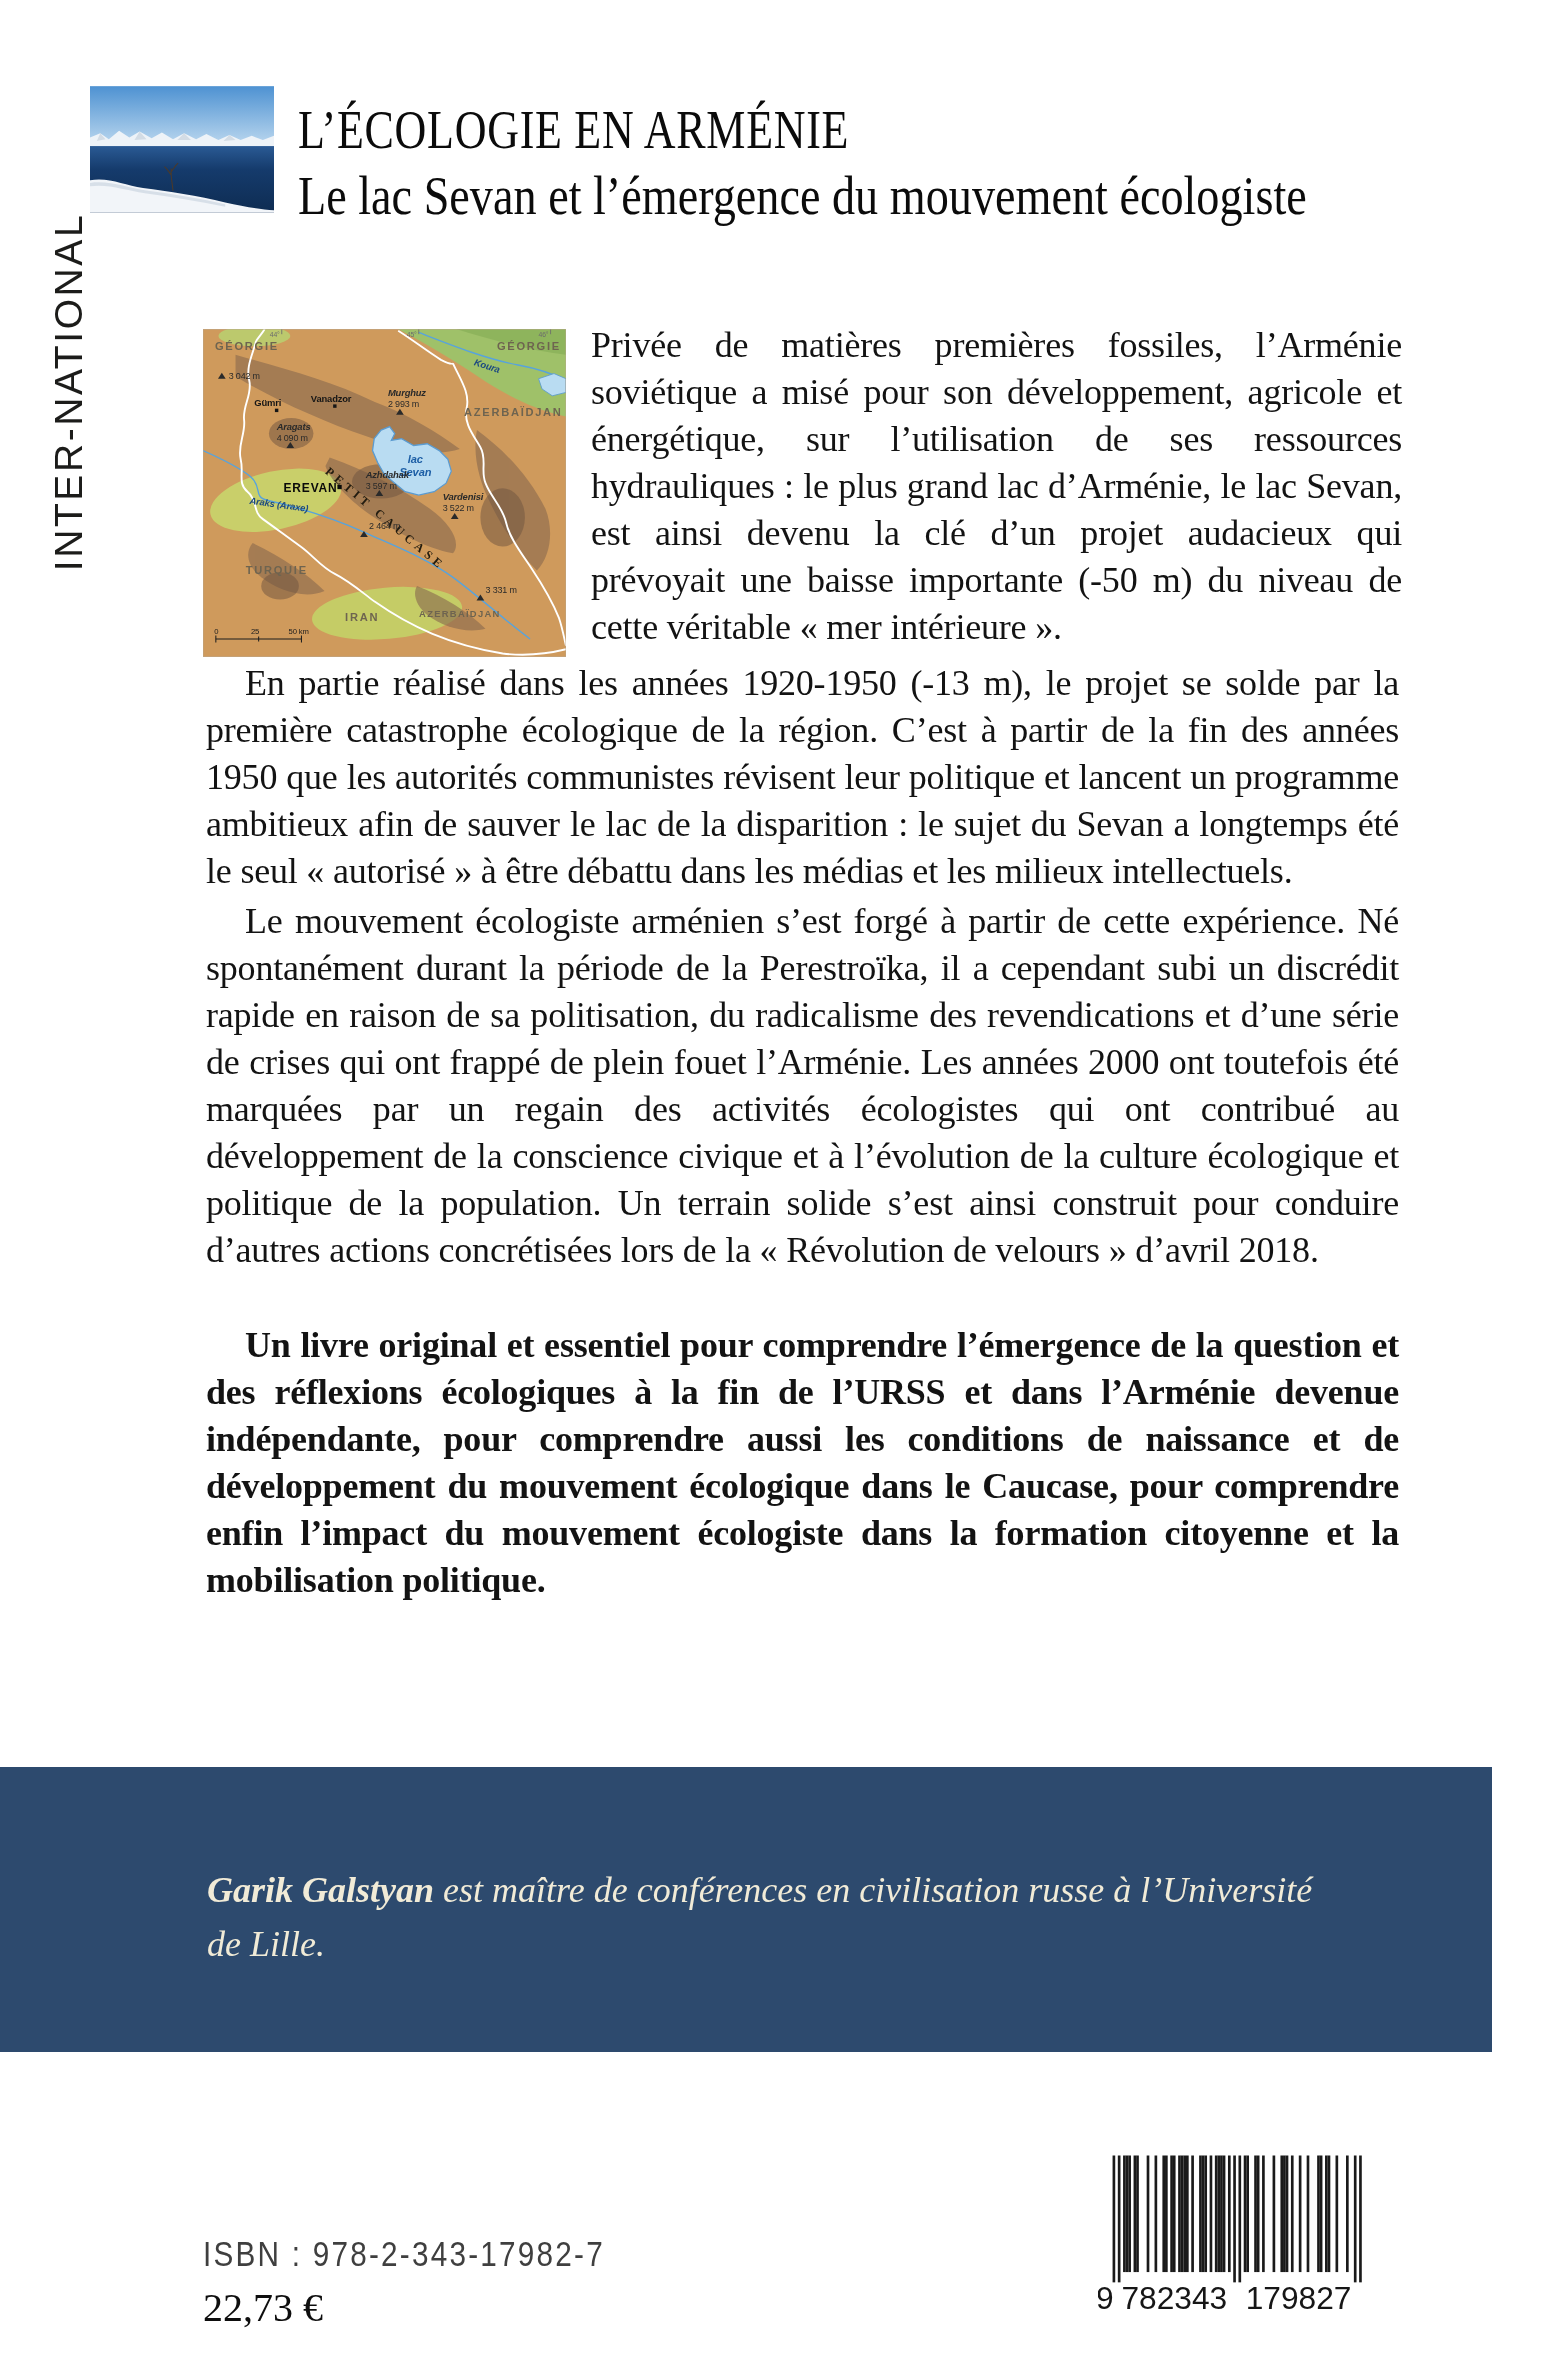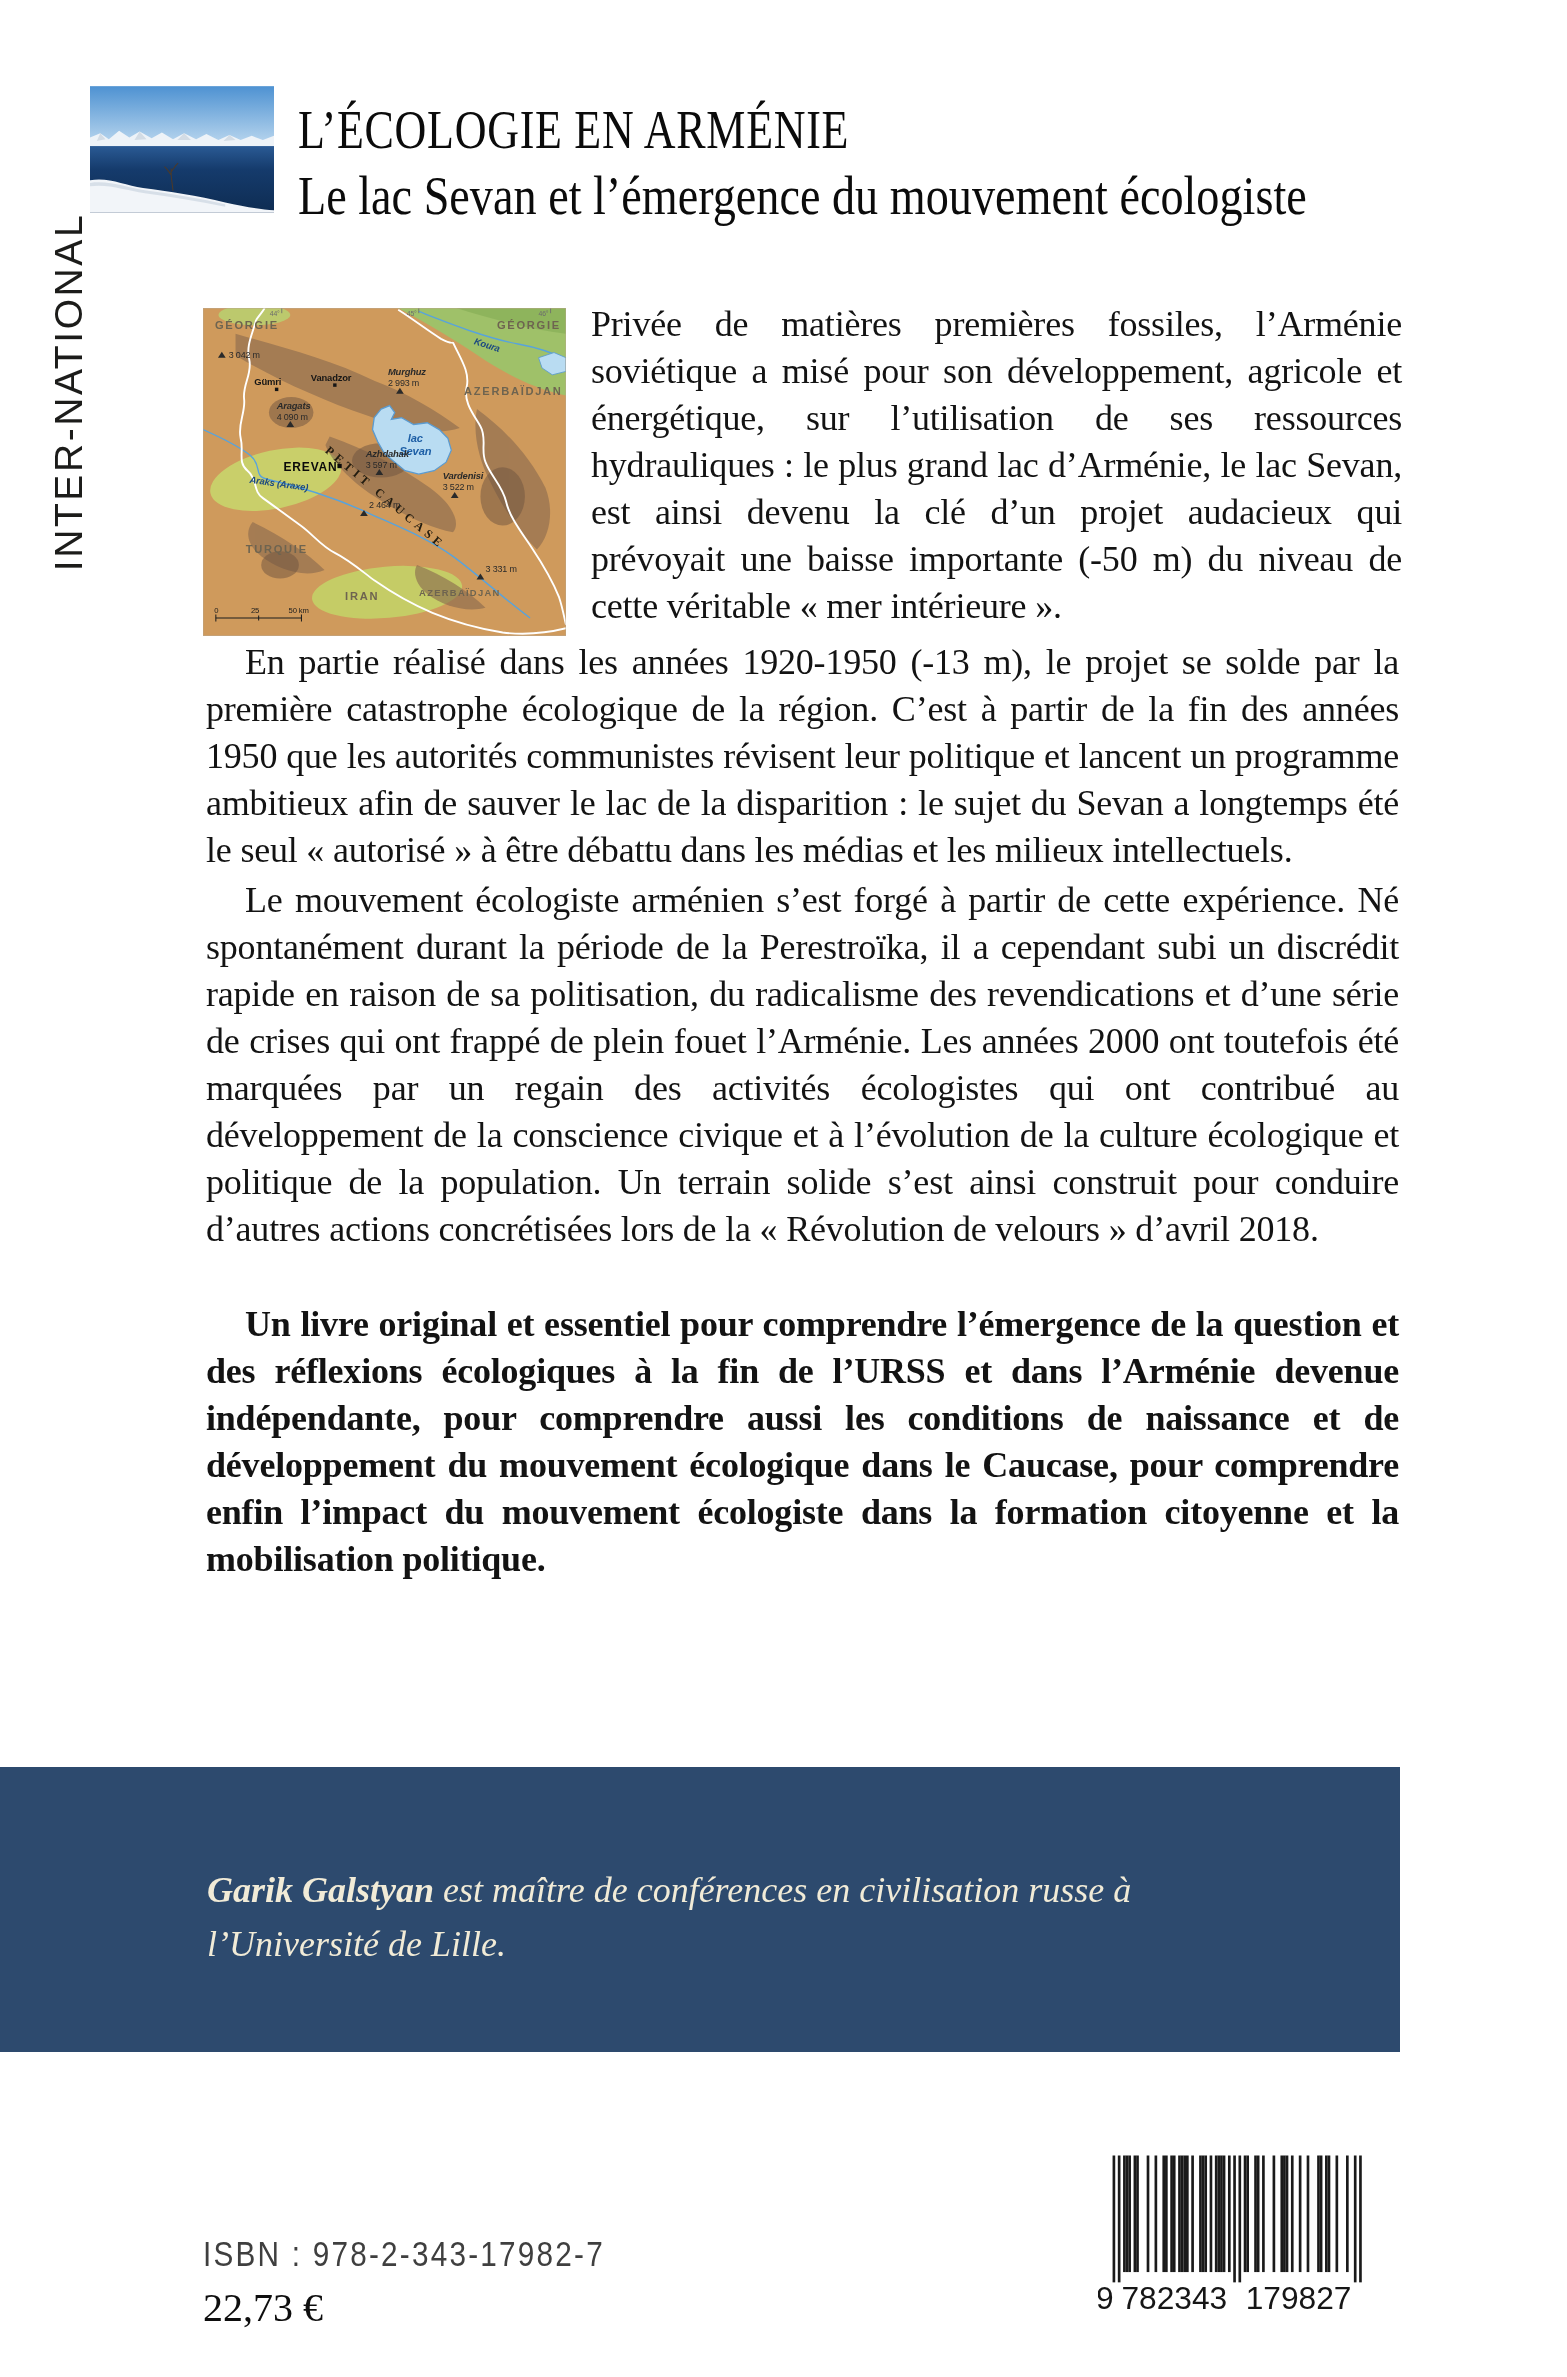--- a/index.html
+++ b/index.html
@@ -19,30 +19,30 @@
   .title1{
     position:absolute;left:298px;top:98px;font-size:55px;color:#0b0b0b;
     letter-spacing:0.9px;white-space:nowrap;transform:scaleX(.80);transform-origin:left top;
   }
   .title2{
     position:absolute;left:298px;top:164px;font-size:55px;color:#0b0b0b;
     white-space:nowrap;transform:scaleX(.84);transform-origin:left top;
   }
   
   .main{
-    position:absolute;left:203px;top:301px;width:1199px;
+    position:absolute;left:203px;top:322px;width:1199px;
     font-size:36px;line-height:47px;text-align:justify;letter-spacing:-0.2px;color:#131313;
   }
   .row{display:flex;gap:25px;align-items:flex-start;}
   .mapbox{flex:0 0 363px;height:328px;margin-top:6.9px;}
   .p1{flex:1;margin:0;}
   .para{margin:3px;text-indent:39px;}
   .para.gap{margin-top:48px;font-weight:bold;}
   
-  .band{position:absolute;left:0;top:1767px;width:1352px;height:285px;background:#2d4a6e;padding-left:48px;}
+  .band{position:absolute;left:0;top:1767px;width:1492px;height:285px;background:#2d4a6e;}
   .bio{
     position:absolute;left:207px;top:96px;right:146px;
     font-style:italic;font-size:36px;line-height:54px;color:#f1ebd7;
   }
   .bio .name{font-weight:bold;}
   
   .isbn{
     position:absolute;left:203px;top:2234px;
     font-family:"Liberation Sans",sans-serif;font-weight:300;
     font-size:35px;letter-spacing:2.6px;color:#3f3f3f;

